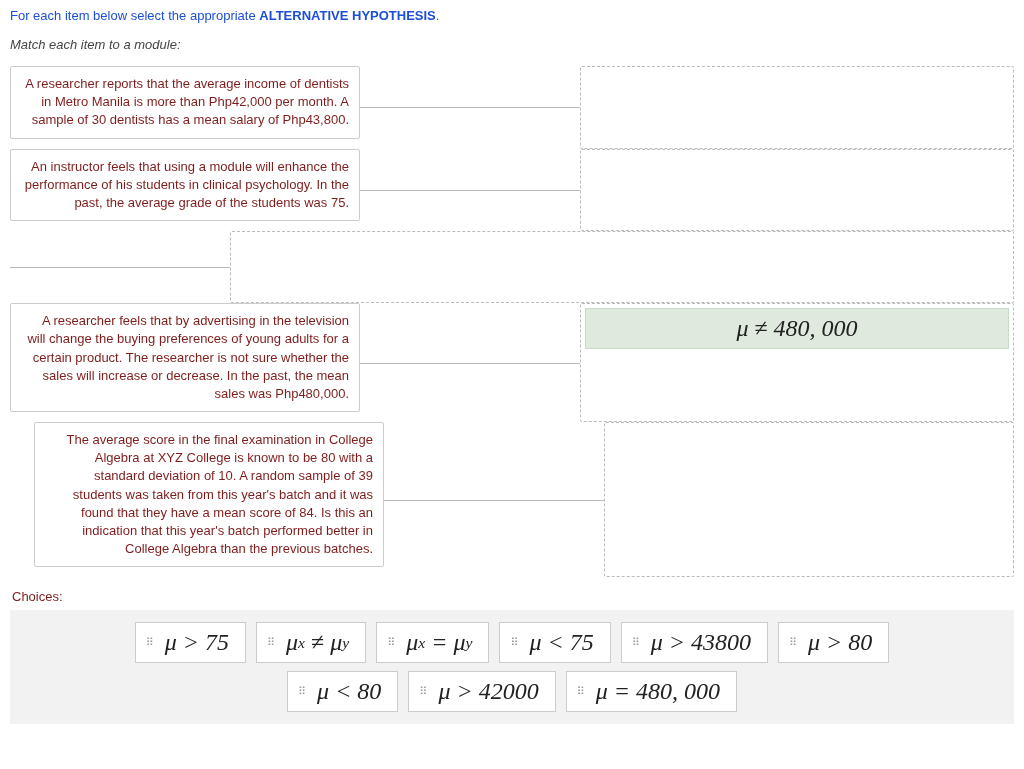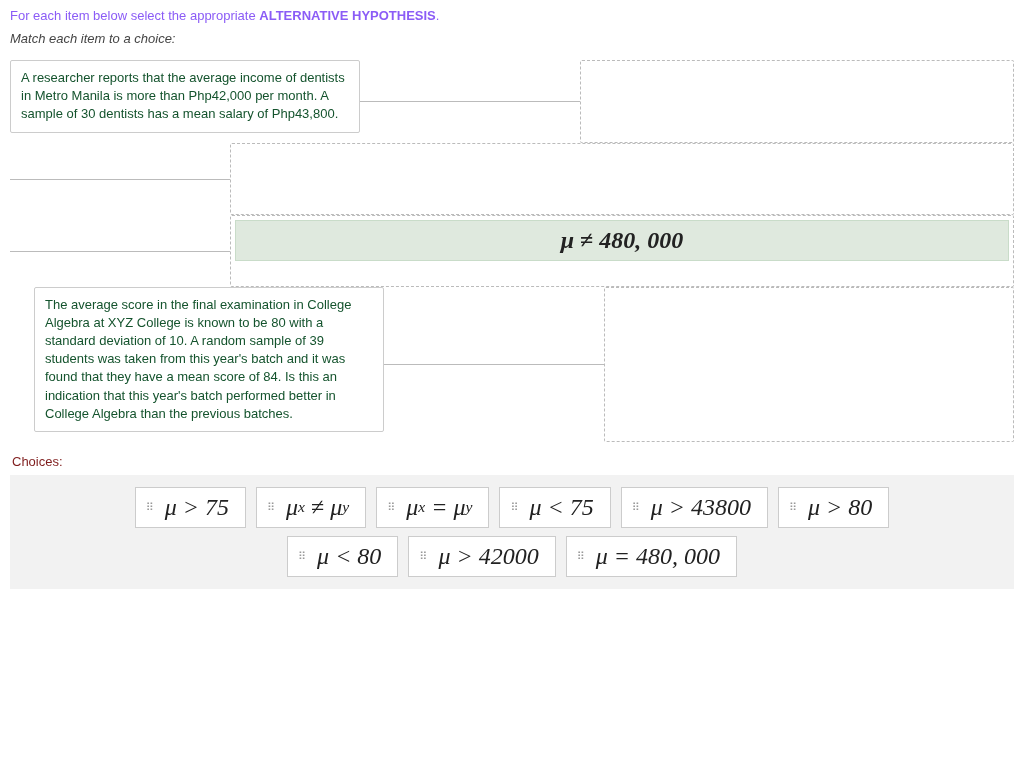--- a/index.html
+++ b/index.html
@@ -5,30 +5,30 @@
   * { box-sizing: border-box; }
   body {
     margin: 0;
     padding: 8px 10px;
     font-family: Arial, Helvetica, sans-serif;
     font-size: 13px;
     color: #333;
     background: #fff;
     width: 1024px;
   }
-  .instruction { margin-bottom: 8px; color:#8b5cf6; }
+  .instruction { margin-bottom: 14px; color:#1d4ed8; }
   .instruction b { font-weight: bold; }
   .subinstruction { font-style: italic; margin-bottom: 14px; color:#444;}
 
   .item-box {
     border: 1px solid #ccc;
     border-radius: 2px;
     padding: 8px 10px;
-    text-align: left;
-    color:#14532d;
+    text-align: right;
+    color:#7f1d1d;
     line-height:1.4;
     background:#fff;
     margin-bottom: 10px;
   }
   .item-box.tall { min-height: 88px; display:flex; align-items:center; justify-content:center;margin-left:24px; }
 
   .drop-box {
     border: 1px dashed #bbb;
     border-radius: 2px;
     background:#fff;
@@ -37,21 +37,20 @@
   .drop-box .filled {
     background:#dfe9de;
     border:1px solid #c9dcc9;
     margin:4px;
     padding: 6px 8px;
     text-align:center;
     font-family: "Times New Roman", serif;
     font-size: 24px;
     font-style: italic;
     color:#222;
-    font-weight:bold;
   }
 
   .row { display:flex; align-items:stretch;}
   .row .item-box { width:350px; }
   .row .conn {
     width:220px; position:relative;
   }
   .row .conn::before {
     content:"";
     position:absolute;
@@ -90,41 +89,49 @@
   }
   .mu { font-style: italic; }
   .sub { font-size:0.65em; vertical-align:sub; font-style:italic; }
 </style>
 </head>
 <body>
 
 <div class="instruction">
   <span>For each item below select the appropriate </span><b>ALTERNATIVE HYPOTHESIS</b><span>.</span>
 </div>
-<div class="subinstruction">Match each item to a choice:</div>
+<div class="subinstruction">Match each item to a module:</div>
 
 <div>
 
   <div class="row">
     <div class="item-box">A researcher reports that the average income of dentists in Metro Manila is more than Php42,000 per month. A sample of 30 dentists has a mean salary of Php43,800.</div>
     <div class="conn"></div>
     <div class="dz">
         <div class="drop-box"></div>
       </div>
   </div>
 
+  <div class="row">
+    <div class="item-box">An instructor feels that using a module will enhance the performance of his students in clinical psychology. In the past, the average grade of the students was 75.</div>
+    <div class="conn"></div>
+    <div class="dz">
+        <div class="drop-box"></div>
+      </div>
+  </div>
 
   <div class="row">
     <div class="conn"></div>
     <div class="dz">
         <div class="drop-box"></div>
       </div>
   </div>
 
   <div class="row">
+    <div class="item-box">A researcher feels that by advertising in the television will change the buying preferences of young adults for a certain product. The researcher is not sure whether the sales will increase or decrease. In the past, the mean sales was Php480,000.</div>
     <div class="conn"></div>
     <div class="dz">
       <div class="drop-box">
         <div class="filled">
           <span class="mu">μ</span> <span style="font-style:normal">≠</span> 480, 000
         </div>
       </div>
     </div>
   </div>
 

